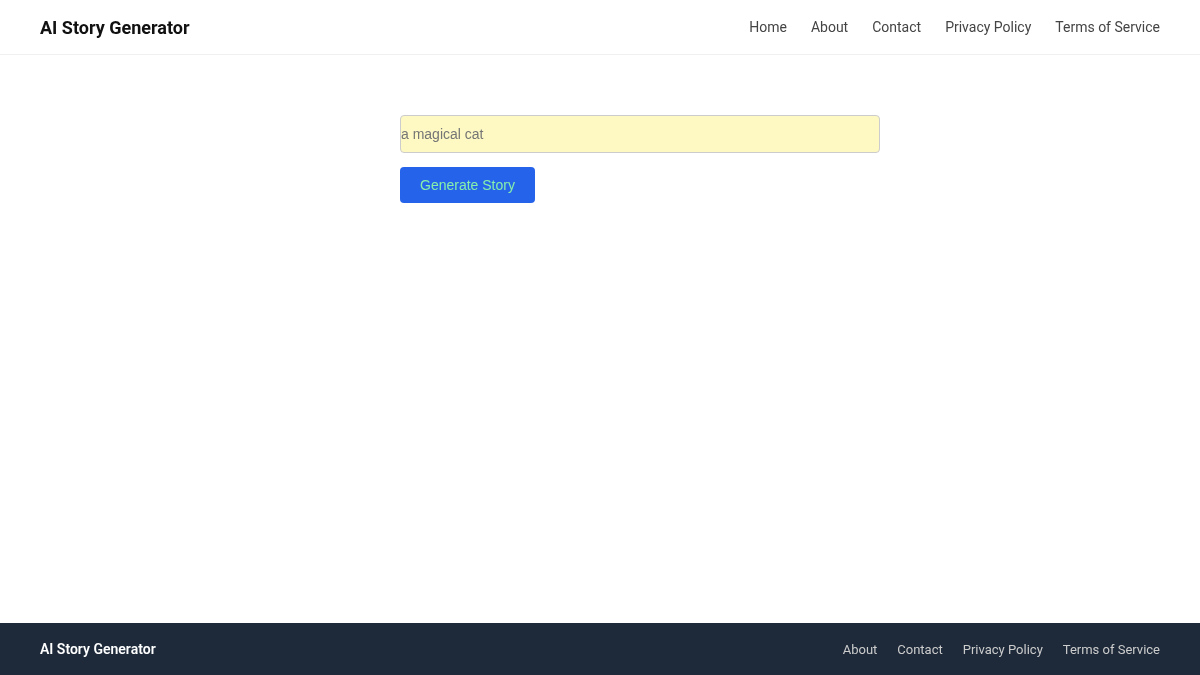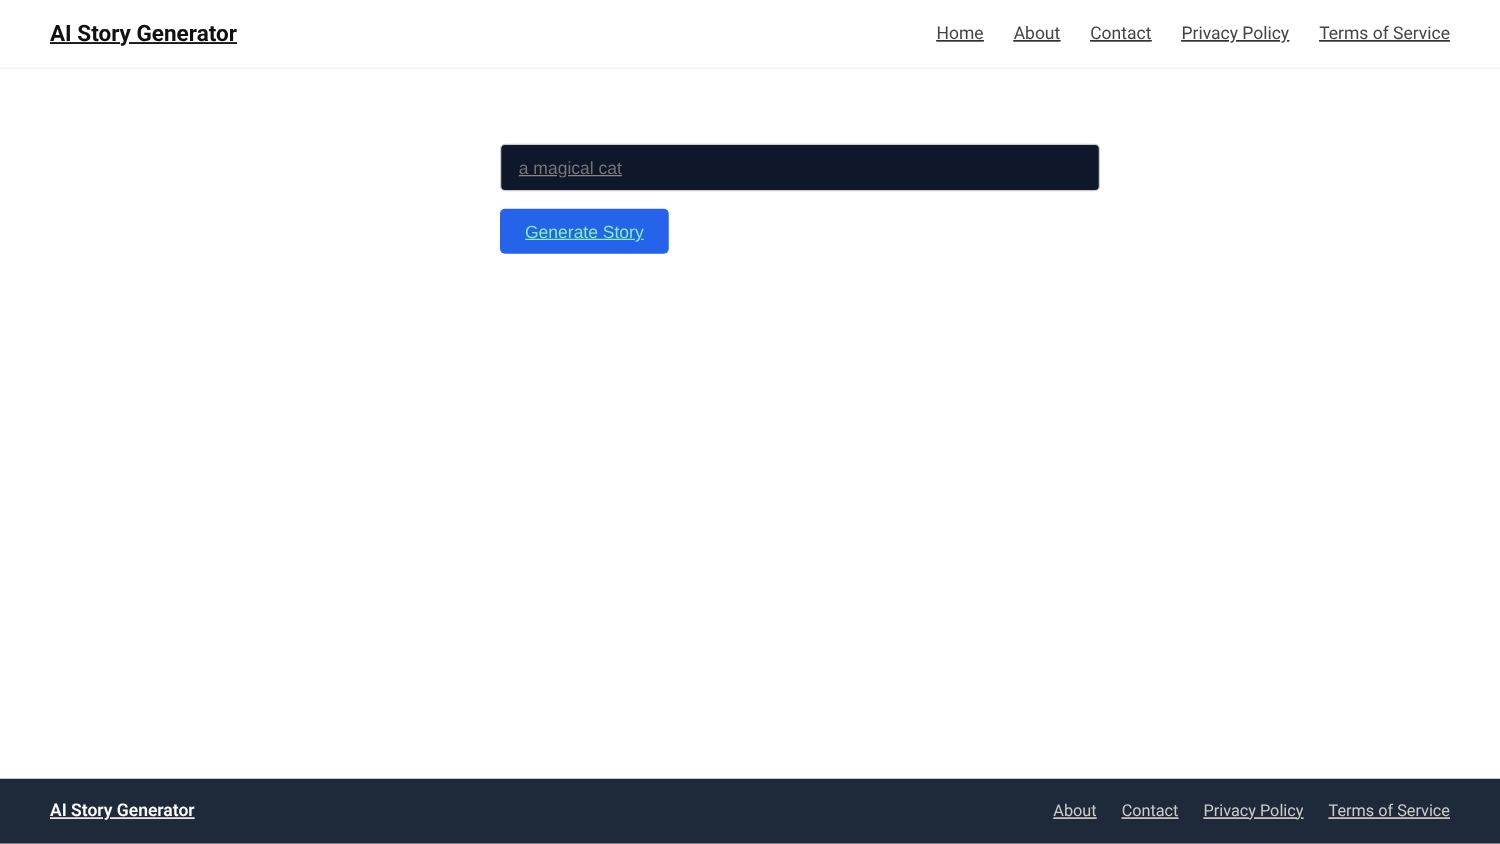--- a/index.html
+++ b/index.html
@@ -1,19 +1,18 @@
 <!DOCTYPE html>
 <html><head>
   <meta charset="utf-8">
   <style>
     * {
       margin: 0;
       padding: 0;
       box-sizing: border-box;
-      text-decoration: underline;
     }
 
     body {
       font-family: -apple-system, BlinkMacSystemFont, 'Segoe UI', Roboto, Oxygen, sans-serif;
       background: #ffffff;
       color: #333;
       min-height: 675px;
       display: flex;
       flex-direction: column;
     }
@@ -63,27 +62,27 @@
     .form-label {
       font-size: 15px;
       font-weight: 600;
       color: #222;
       margin-bottom: 10px;
       display: block;
     }
 
     .story-input {
       width: 100%;
-      padding: 10px 14px;
+      padding: 10px 0;
       font-size: 14px;
       border: 1px solid #ccc;
       border-radius: 4px;
       outline: none;
       color: #888;
-      background: #0f172a;
+      background: #fef9c3;
       margin-bottom: 14px;
     }
 
     .generate-btn {
       background: #2563eb;
       color: #86efac;
       border: none;
       border-radius: 4px;
       padding: 10px 20px;
       font-size: 14px;

